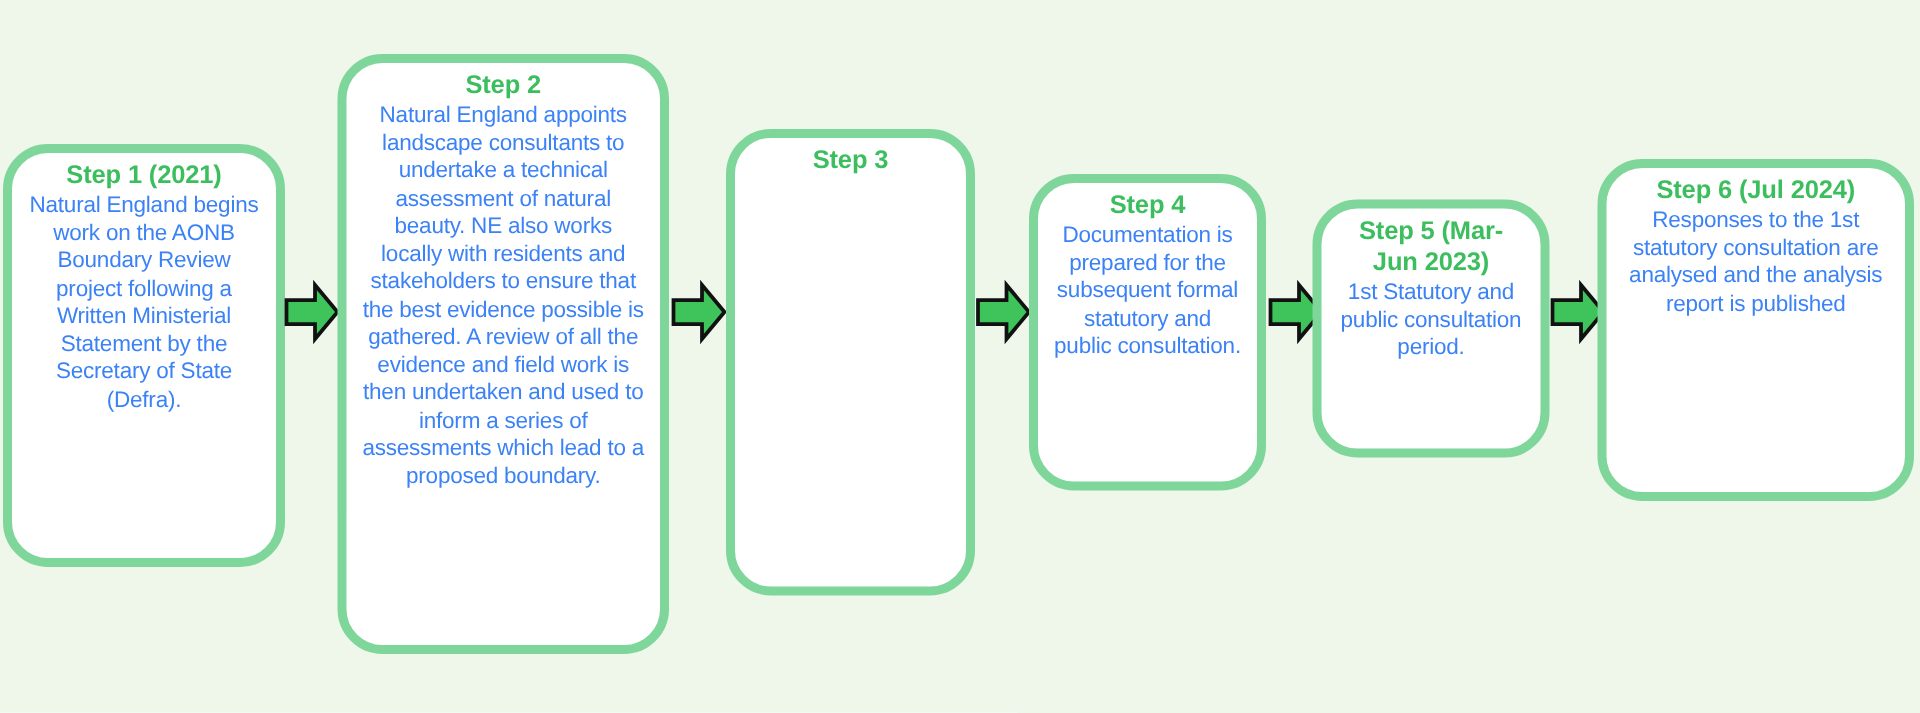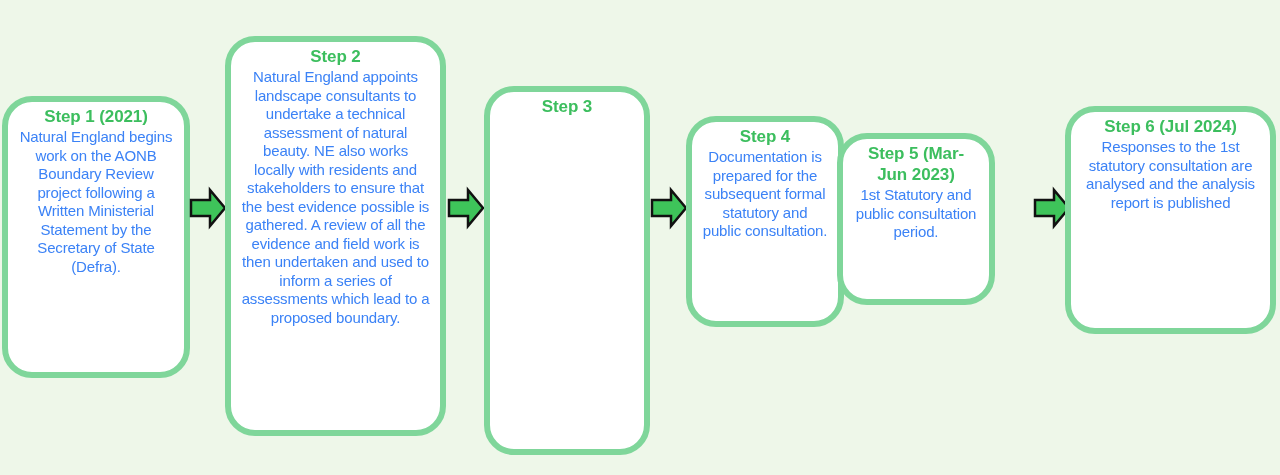--- a/index.html
+++ b/index.html
@@ -79,42 +79,42 @@
     <p class="step-title">Step 2</p>
     <p class="step-body">Natural England appoints landscape consultants to undertake a technical assessment of natural beauty. NE also works locally with residents and stakeholders to ensure that the best evidence possible is gathered. A review of all the evidence and field work is then undertaken and used to inform a series of assessments which lead to a proposed boundary.</p>
   </div>
 
   <div class="arrow-connector" style="left:447px; top:186px;">
     <svg viewBox="0 0 38 44">
       <path d="M2 14 L21 14 L21 4 L36 22 L21 40 L21 30 L2 30 Z" fill="#3EC45A" stroke="#111111" stroke-width="2.5" stroke-linejoin="miter"></path>
     </svg>
   </div>
 
-  <div class="step-box" style="left:484px; top:86px; width:166px; height:369px;">
+  <div class="step-box" style="left:484px; top:86px; width:166px; height:311px;">
     <p class="step-title">Step 3</p>
   </div>
 
   <div class="arrow-connector" style="left:650px; top:186px;">
     <svg viewBox="0 0 38 44">
       <path d="M2 14 L21 14 L21 4 L36 22 L21 40 L21 30 L2 30 Z" fill="#3EC45A" stroke="#111111" stroke-width="2.5" stroke-linejoin="miter"></path>
     </svg>
   </div>
 
   <div class="step-box" style="left:686px; top:116px; width:158px; height:211px;">
     <p class="step-title">Step 4</p>
     <p class="step-body">Documentation is prepared for the subsequent formal statutory and public consultation.</p>
   </div>
 
   <div class="arrow-connector" style="left:845px; top:186px;">
     <svg viewBox="0 0 38 44">
       <path d="M2 14 L21 14 L21 4 L36 22 L21 40 L21 30 L2 30 Z" fill="#3EC45A" stroke="#111111" stroke-width="2.5" stroke-linejoin="miter"></path>
     </svg>
   </div>
 
-  <div class="step-box" style="left:837px; top:133px; width:158px; height:172px;">
+  <div class="step-box" style="left:875px; top:133px; width:158px; height:172px;">
     <p class="step-title">Step 5 (Mar-Jun 2023)</p>
     <p class="step-body">1st Statutory and public consultation period.</p>
   </div>
 
   <div class="arrow-connector" style="left:1033px; top:186px;">
     <svg viewBox="0 0 38 44">
       <path d="M2 14 L21 14 L21 4 L36 22 L21 40 L21 30 L2 30 Z" fill="#3EC45A" stroke="#111111" stroke-width="2.5" stroke-linejoin="miter"></path>
     </svg>
   </div>
 

